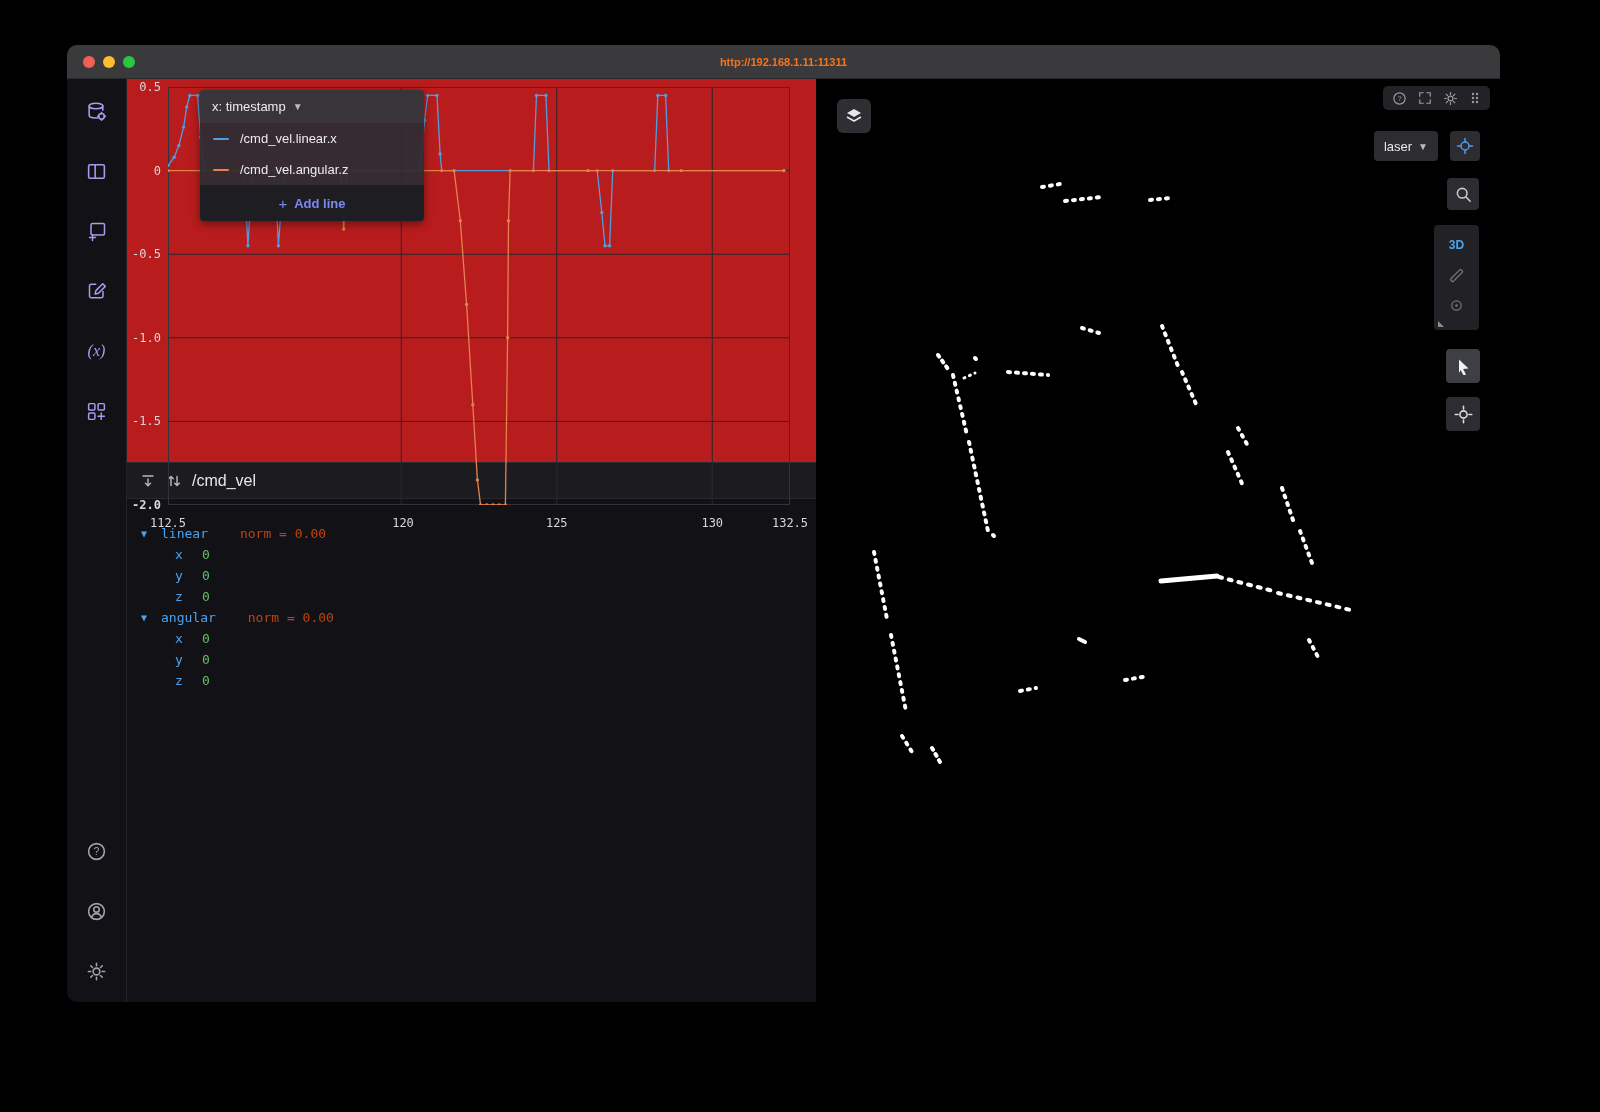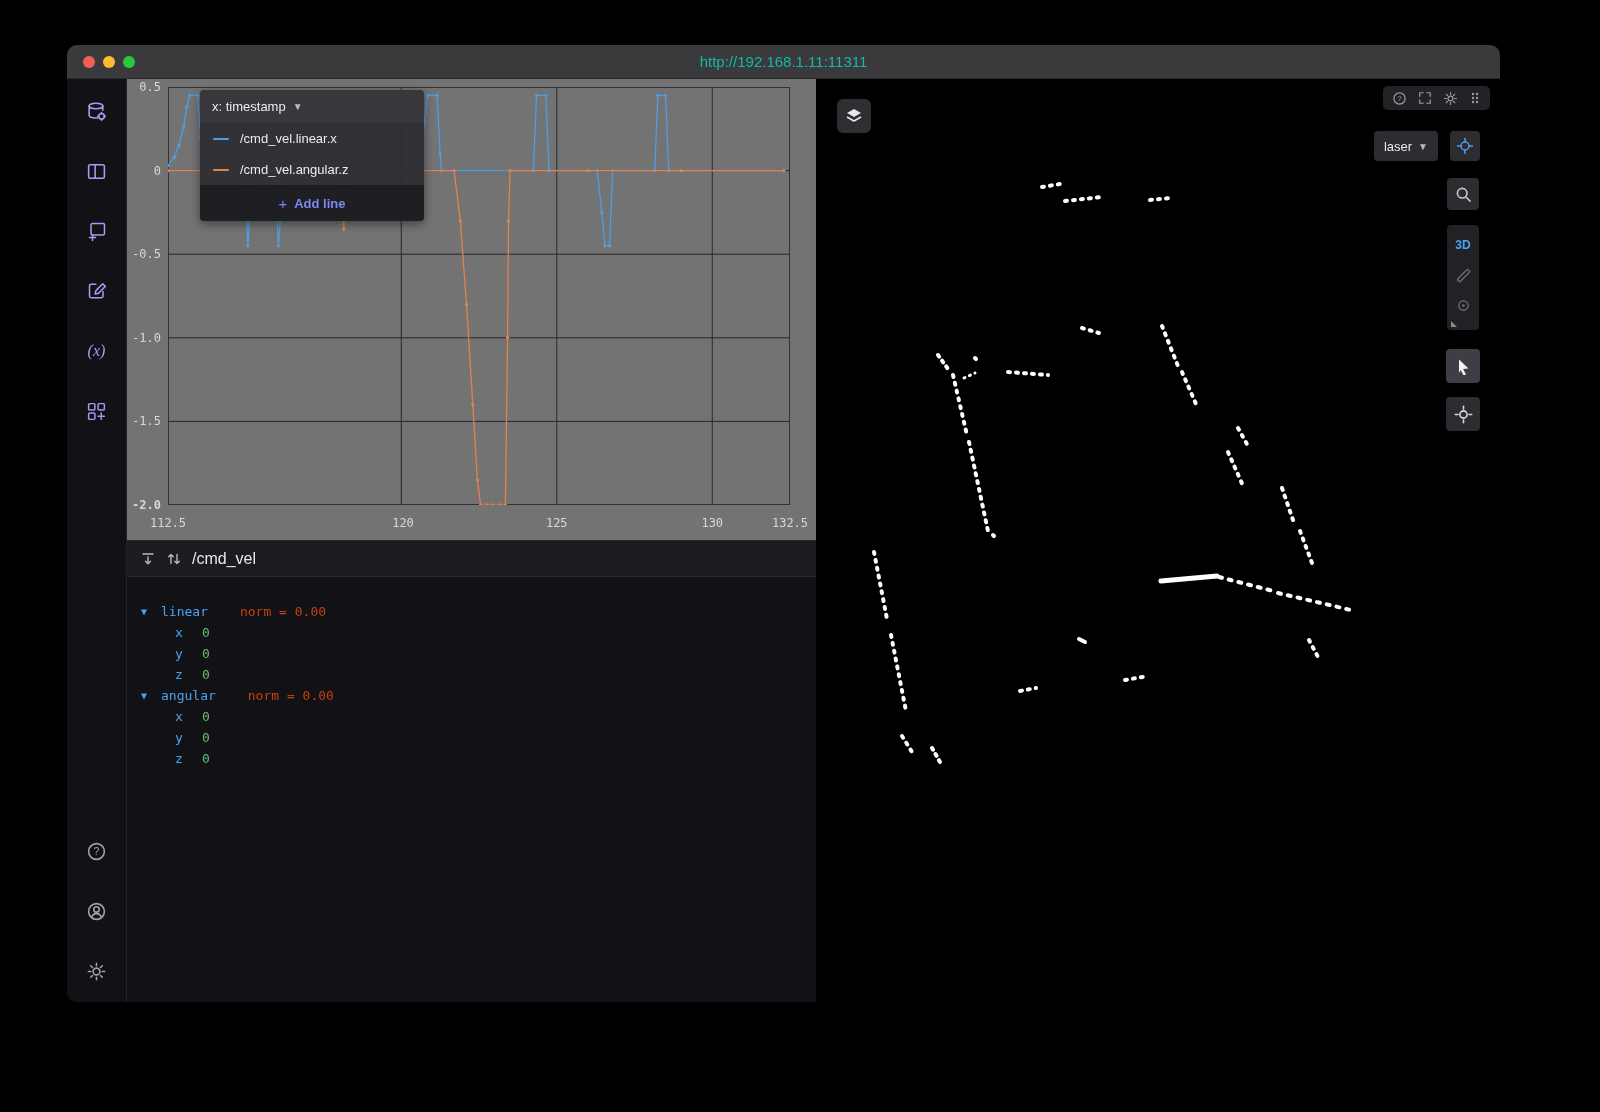--- a/index.html
+++ b/index.html
@@ -8,39 +8,39 @@
 
   .window { position: absolute; left: 67px; top: 45px; width: 1433px; height: 957px;
             background: #121216; border-radius: 10px; overflow: hidden;
             display: flex; flex-direction: column; box-shadow: 0 25px 70px rgba(0,0,0,.7); }
 
   
   .titlebar { height: 34px; flex: 0 0 auto; background: #3a3a3c; border-bottom: 1px solid #2a2a2c;
               display: flex; align-items: center; justify-content: center; position: relative; }
   .traffic { position: absolute; left: 16px; top: 0; height: 100%; display: flex; align-items: center; gap: 8px; }
   .light { width: 12px; height: 12px; border-radius: 50%; }
-  .titlebar .title { font-size: 15px; font-weight: 400; color: #14b8a6; }
+  .titlebar .title { font-size: 11px; font-weight: 700; color: #f97316; }
 
   .content { flex: 1; display: flex; min-height: 0; }
 
   
   .sidebar { width: 60px; flex: 0 0 auto; background: #121216; border-right: 1px solid #232327;
              display: flex; flex-direction: column; align-items: center; padding: 12px 0 11px; }
   .side-btn { width: 40px; height: 40px; margin-bottom: 20px; border-radius: 6px;
               display: flex; align-items: center; justify-content: center; color: #a89bf0; }
   .side-btn.gray { color: #a2a2aa; }
   .side-btn svg { display: block; }
   .side-btn .vartext { font-family: "Liberation Serif", serif; font-style: italic; font-size: 16px; }
   .push-down { margin-top: auto !important; }
 
   
   .left-pane { width: 690px; flex: 0 0 auto; display: flex; flex-direction: column; border-right: 1px solid #000; }
 
   
-  .plot-panel { height: 462px; flex: 0 0 auto; position: relative; background: #737373; border-bottom: 1px solid #2b2b30; }
+  .plot-panel { height: 384px; flex: 0 0 auto; position: relative; background: #b91c1c; border-bottom: 1px solid #2b2b30; }
   .plot-box { position: absolute; left: 41px; top: 8px; width: 622px; height: 418px; }
   #plot-svg { display: block; }
   #plot-svg .grid { stroke: #28282d; stroke-width: 1; }
   #plot-svg .frame { fill: none; stroke: #32323a; stroke-width: 1; }
   .y-axis { position: absolute; left: 0; top: 8px; width: 37px; height: 418px;
             font-family: "DejaVu Sans Mono", monospace; font-size: 12px; color: #d8d8da; }
   .y-axis span { position: absolute; right: 3px; transform: translateY(-50%); }
   .x-axis { position: absolute; left: 41px; top: 437px; width: 622px; height: 16px;
             font-family: "DejaVu Sans Mono", monospace; font-size: 12px; color: #d8d8da; }
   .x-axis span { position: absolute; top: 0; transform: translateX(-50%); }
@@ -81,21 +81,21 @@
   .sq-btn { position: absolute; display: flex; align-items: center; justify-content: center;
             background: #2c2c31; border-radius: 4px; color: #c9c9cf; }
   .layers-btn { left: 20px; top: 20px; width: 34px; height: 34px; background: #2e2e33; border-radius: 6px; }
   .panel-toolbar { position: absolute; top: 7px; right: 10px; height: 24px; background: #232327; border-radius: 5px;
                    display: flex; align-items: center; gap: 11px; padding: 0 9px; color: #9a9aa1; }
   .panel-toolbar .ticon { display: flex; align-items: center; }
   .frame-select { position: absolute; top: 52px; right: 62px; height: 30px; background: #2c2c31; border-radius: 4px;
                   color: #e9e9eb; font-size: 13px; display: flex; align-items: center; gap: 6px; padding: 0 10px; }
   .crosshair-btn { top: 52px; right: 20px; width: 30px; height: 30px; color: #4f9cf0; }
   .search-btn { top: 99px; right: 21px; width: 32px; height: 32px; }
-  .tools-col { position: absolute; top: 146px; right: 21px; width: 32px; background: #222226; border-radius: 4px;
+  .tools-col { position: absolute; top: 146px; right: 21px; width: 45px; background: #222226; border-radius: 4px;
                display: flex; flex-direction: column; align-items: center; padding: 5px 0 10px; }
   .tool-item { height: 30px; display: flex; align-items: center; justify-content: center; width: 100%; color: #74747c; }
   .tool-3d { color: #4ba3ef; font-size: 12px; font-weight: 700; }
   .tools-col .corner { position: absolute; left: 4px; bottom: 3px; width: 0; height: 0;
                        border-bottom: 6px solid #8a8a92; border-right: 6px solid transparent; }
   .cursor-btn { top: 270px; right: 20px; width: 34px; height: 34px; background: #3e3e45; color: #f2f2f4; }
   .move-btn { top: 318px; right: 20px; width: 34px; height: 34px; color: #dcdce0; }
 </style>
 </head>
 <body>

